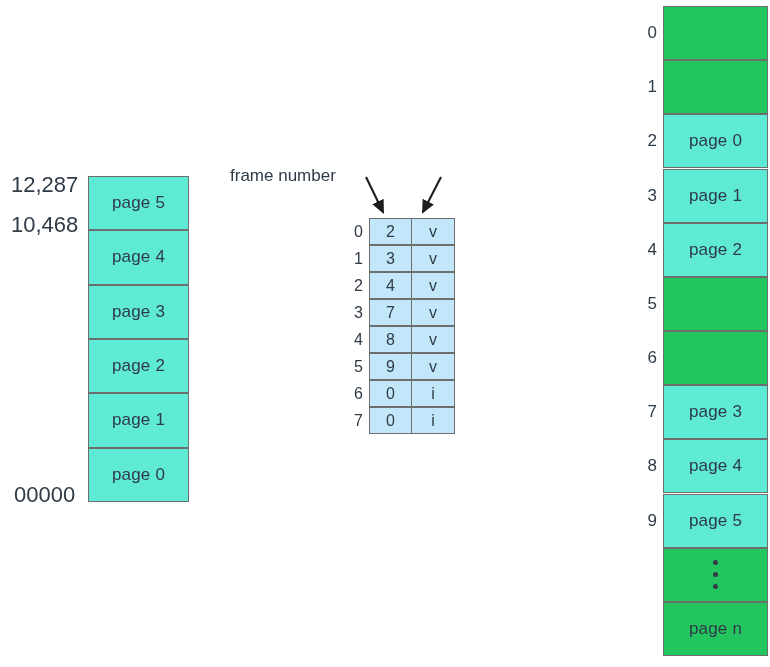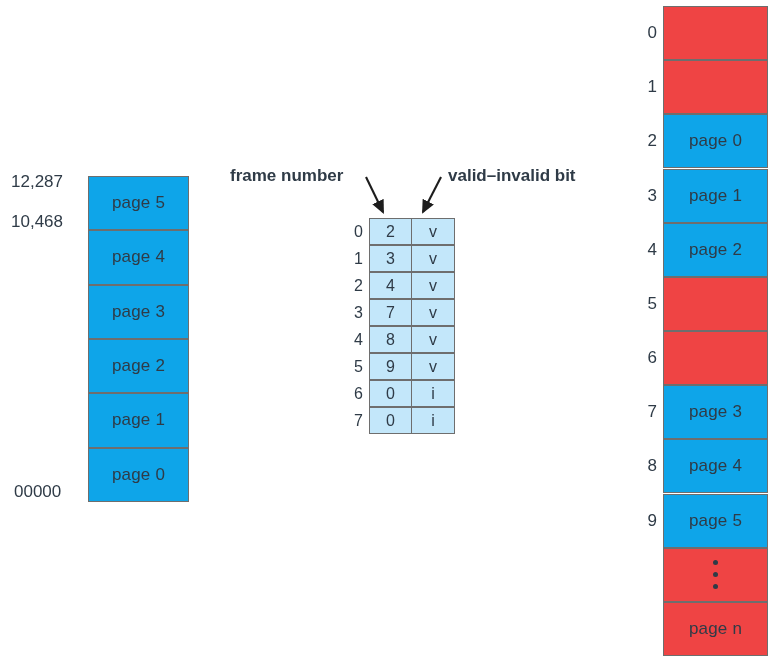--- a/index.html
+++ b/index.html
@@ -28,40 +28,40 @@
     position: absolute;
     box-sizing: border-box;
     border: 1px solid #6e6e6e;
     display: flex;
     align-items: center;
     justify-content: center;
     font-size: 17px;
     letter-spacing: .2px;
     color: #2f3b47;
   }
-  .cell.gray  { background: #0ea5e9; }
-  .cell.blue  { background: #ef4444; }
+  .cell.gray  { background: #5eead4; }
+  .cell.blue  { background: #22c55e; }
 
   
   #logical-memory {
     position: absolute;
     left: 88px;
     top: 176px;
     width: 101px;
     height: 326px;
   }
   #logical-memory .cell {
     left: 0;
     width: 101px;
     height: 54.4px;
   }
 
   .addr-label {
     position: absolute;
-    font-size: 17px;
+    font-size: 22px;
     color: #2f3b47;
     white-space: nowrap;
   }
   #addr-high  { left: 11px; top: 172px; }
   #addr-mid   { left: 11px; top: 212px; text-align: right; }
   #addr-low   { left: 14px; top: 482px; }
 
   
   #page-table {
     position: absolute;
@@ -114,21 +114,20 @@
     color: #2f3b47;
     white-space: nowrap;
   }
 
   
   .annotation {
     position: absolute;
     font-size: 17px;
     color: #2f3b47;
     white-space: nowrap;
-    font-weight: bold;
   }
   #label-frame-number  { left: 230px; top: 166px; }
   #label-valid-invalid { left: 448px; top: 166px; }
 
   #annotation-arrows {
     position: absolute;
     left: 0; top: 0;
     width: 770px;
     height: 667px;
     pointer-events: none;
@@ -186,21 +185,20 @@
   <div id="logical-memory">
       <div class="cell gray" style="top: 0px; height: 54.3333px;">page 5</div>
       <div class="cell gray" style="top: 54.3333px; height: 54.3333px;">page 4</div>
       <div class="cell gray" style="top: 108.667px; height: 54.3333px;">page 3</div>
       <div class="cell gray" style="top: 163px; height: 54.3333px;">page 2</div>
       <div class="cell gray" style="top: 217.333px; height: 54.3333px;">page 1</div>
       <div class="cell gray" style="top: 271.667px; height: 54.3333px;">page 0</div>
     </div>
 
   <div class="annotation" id="label-frame-number">frame number</div>
-  <div class="annotation" id="label-valid-invalid">valid–invalid bit</div>
 
   <svg id="annotation-arrows" viewBox="0 0 770 667">
     <defs>
       <marker id="arrowhead" markerWidth="7" markerHeight="7" refX="5.5" refY="3" orient="auto">
         <path d="M0,0 L6.5,3 L0,6 Z" fill="#1d1d1d"></path>
       </marker>
     </defs>
     <path d="M366,177 L383,212" stroke="#1d1d1d" stroke-width="2.1" fill="none" marker-end="url(#arrowhead)"></path>
     <path d="M441,177 L423,212" stroke="#1d1d1d" stroke-width="2.1" fill="none" marker-end="url(#arrowhead)"></path>
   </svg>

